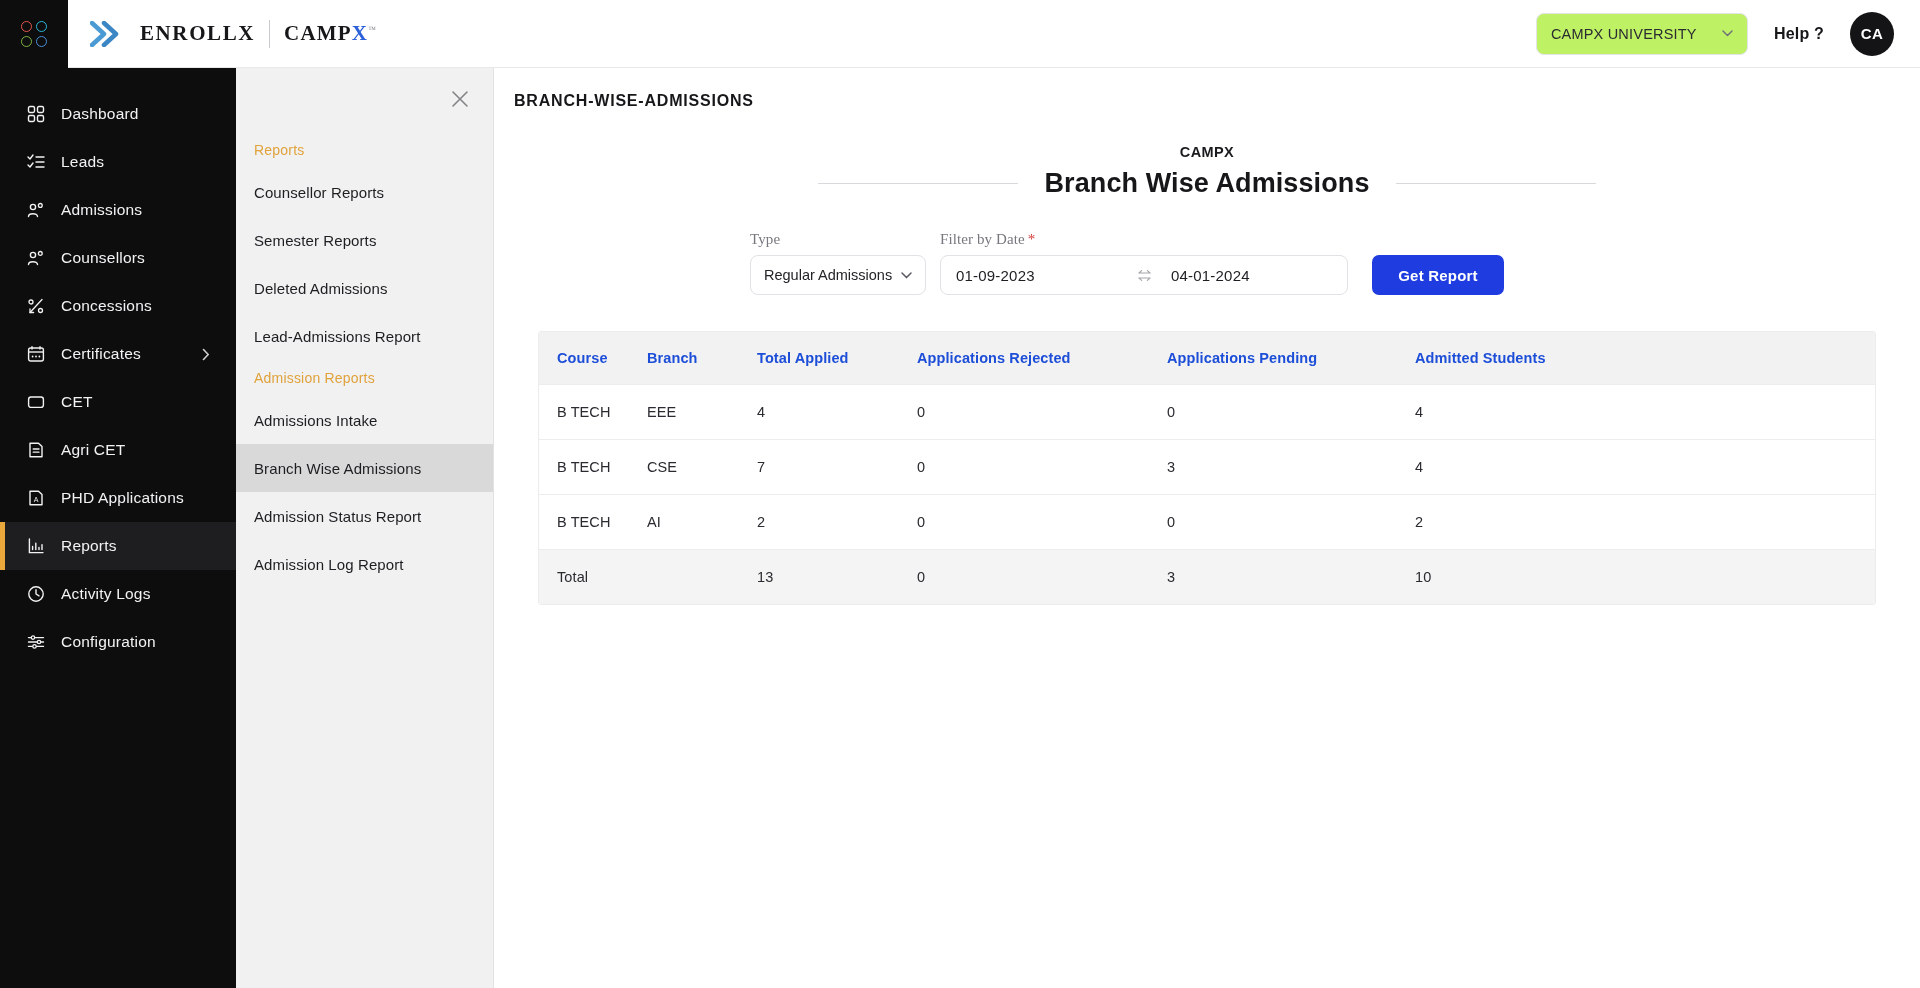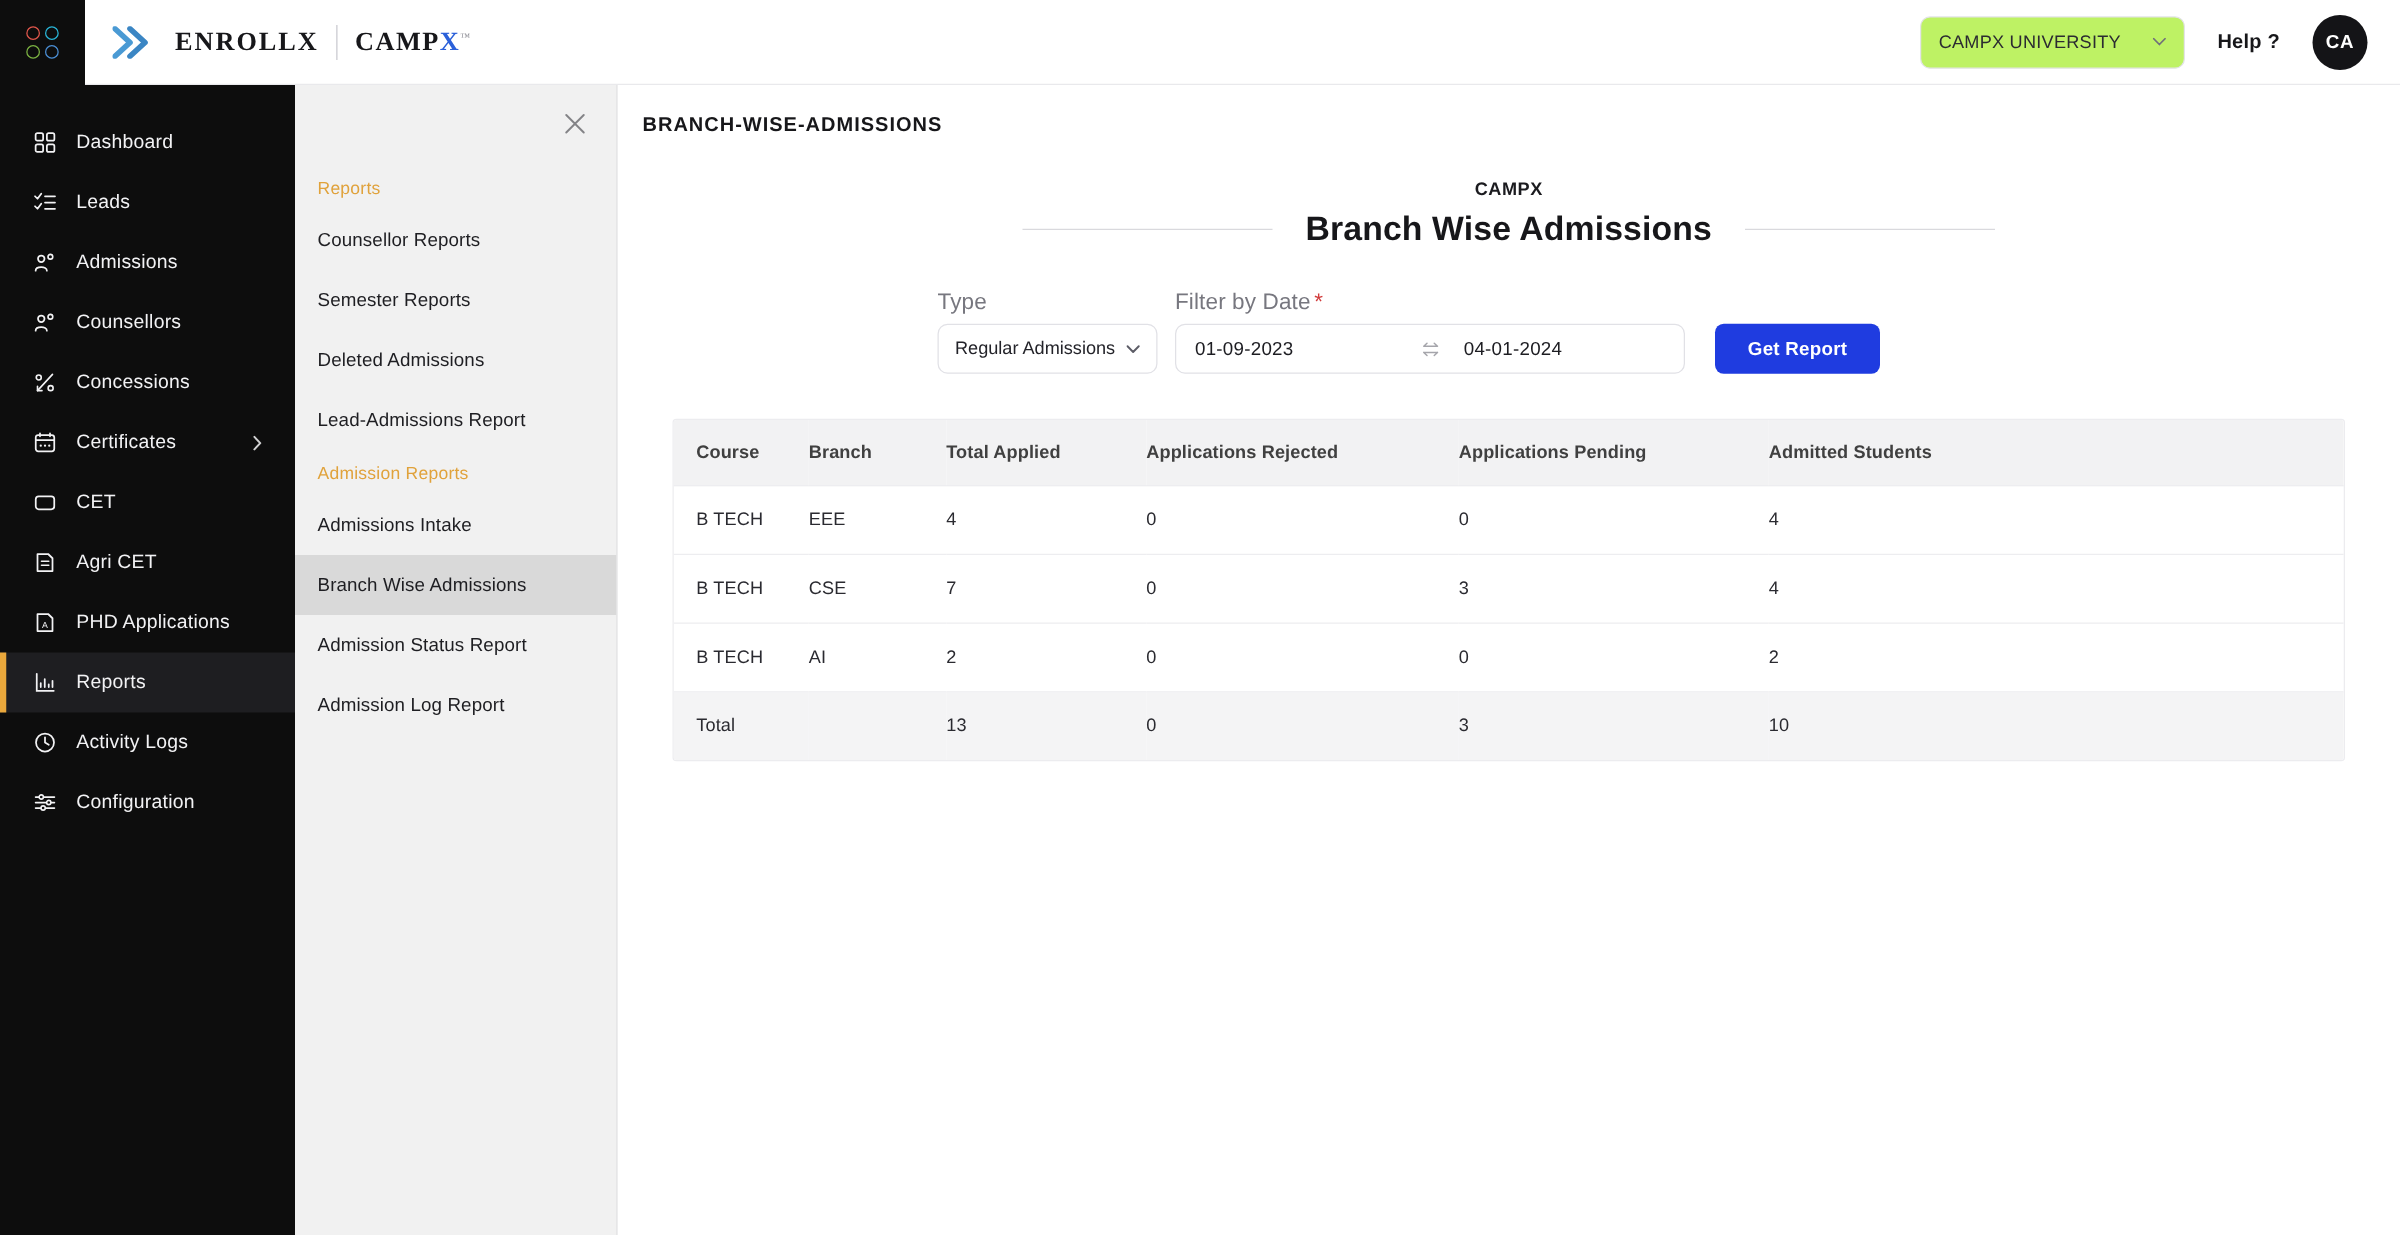--- a/index.html
+++ b/index.html
@@ -111,21 +111,21 @@
   .report-title-row {
     display: flex; align-items: center; justify-content: center; gap: 26px; margin-top: 8px;
   }
   .rule { height: 1px; background: #d9d9dd; width: 200px; }
   .report-title { font-size: 27px; font-weight: 700; color: #17171a; letter-spacing: .1px; white-space: nowrap; }
 
   .controls {
     display: flex; align-items: flex-end; gap: 14px; margin-top: 32px;
     padding-left: 212px;
   }
-  .field-label { font-size: 18px; color: #77777f; margin-bottom: 7px; letter-spacing: .1px; }
+  .field-label { font-size: 15px; color: #77777f; margin-bottom: 7px; letter-spacing: .1px; font-family: Liberation Serif, serif; }
   .field-label .req { color: #d13b3b; margin-left: 3px; }
   .select-box {
     width: 176px; height: 40px; border: 1px solid #e1e1e6; border-radius: 8px;
     background: #fff; display: flex; align-items: center; justify-content: space-between;
     padding: 0 13px; cursor: pointer;
   }
   .select-box span { font-size: 14.5px; color: #232329; }
   .date-box {
     width: 408px; height: 40px; border: 1px solid #e1e1e6; border-radius: 8px;
     background: #fff; display: flex; align-items: center; cursor: pointer;
@@ -135,21 +135,21 @@
   .get-report {
     width: 132px; height: 40px; background: #1f3ce0; color: #fff; border: none; border-radius: 7px;
     font-size: 15px; font-weight: 700; cursor: pointer; font-family: "Liberation Sans", sans-serif;
     letter-spacing: .2px; margin-left: 10px;
   }
 
   
   .table-wrap { margin-top: 36px; border: 1px solid #ececef; border-radius: 3px; overflow: hidden; }
   table { width: 100%; border-collapse: collapse; }
   thead th {
-    background: #f2f2f3; text-align: left; font-size: 14.5px; font-weight: 700; color: #404040;
+    background: #f2f2f3; text-align: left; font-size: 14.5px; font-weight: 700; color: #1d4ed8;
     padding: 18px 0 18px 0; letter-spacing: .1px;
   }
   tbody td {
     font-size: 14.5px; color: #2a2a30; padding: 19px 0; border-top: 1px solid #ededf0;
     letter-spacing: .1px;
   }
   tbody tr.total-row td { background: #f4f4f5; }
   .c0 { padding-left: 18px !important; width: 108px; }
   .c1 { width: 110px; }
   .c2 { width: 160px; }

